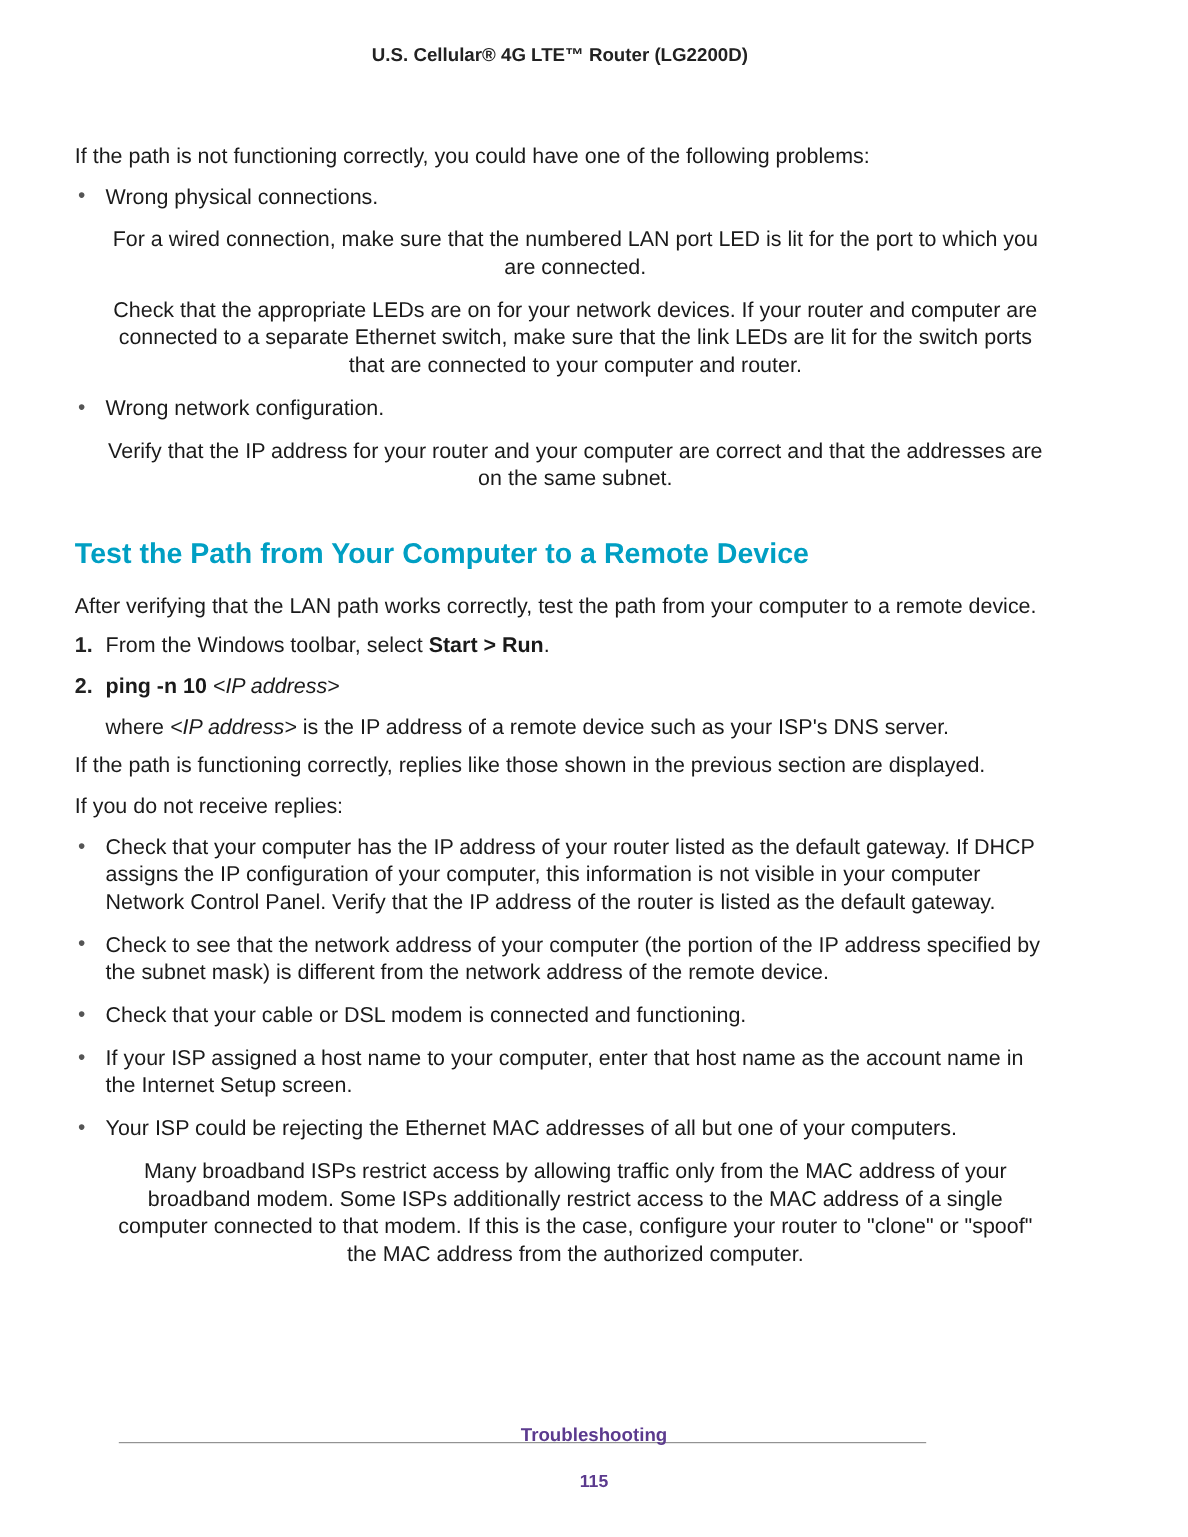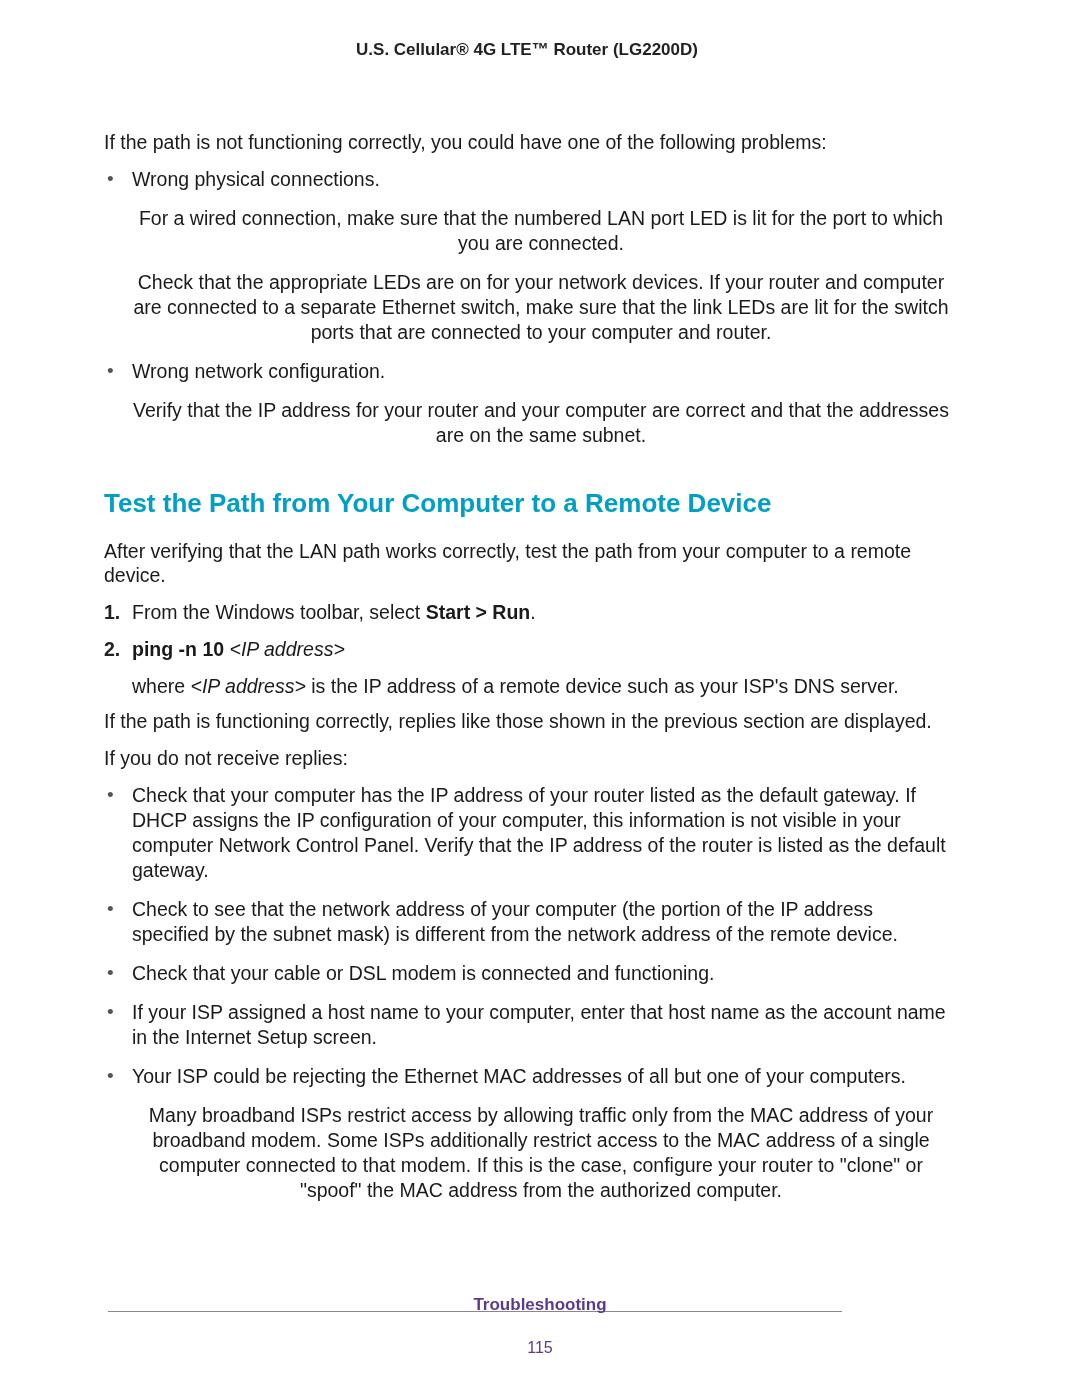--- a/index.html
+++ b/index.html
@@ -8,21 +8,21 @@
     background: #ffffff;
     font-family: Arial, Helvetica, sans-serif;
     color: #1a1a1a;
     width: 1080px;
   }
   .page {
     position: relative;
     width: 1080px;
     height: 1397px;
     box-sizing: border-box;
-    padding: 40px 130px 0 104px;
+    padding: 40px 130px 0 68px;
   }
   .doc-header {
     text-align: center;
     font-weight: bold;
     font-size: 17px;
     color: #222;
     margin-bottom: 70px;
   }
   .body-text {
     font-size: 19.5px;
@@ -103,21 +103,21 @@
     text-align: center;
   }
   .footer-title {
     color: #5b3a8e;
     font-weight: bold;
     font-size: 17px;
     margin-bottom: 24px;
   }
   .footer-page {
     color: #5b3a8e;
-    font-weight: normal;
+    font-weight: bold;
     font-size: 16px;
   }
 </style>
 </head>
 <body>
 
 <div class="page">
 
   <div class="doc-header">U.S. Cellular® 4G LTE™ Router (LG2200D)</div>
 

